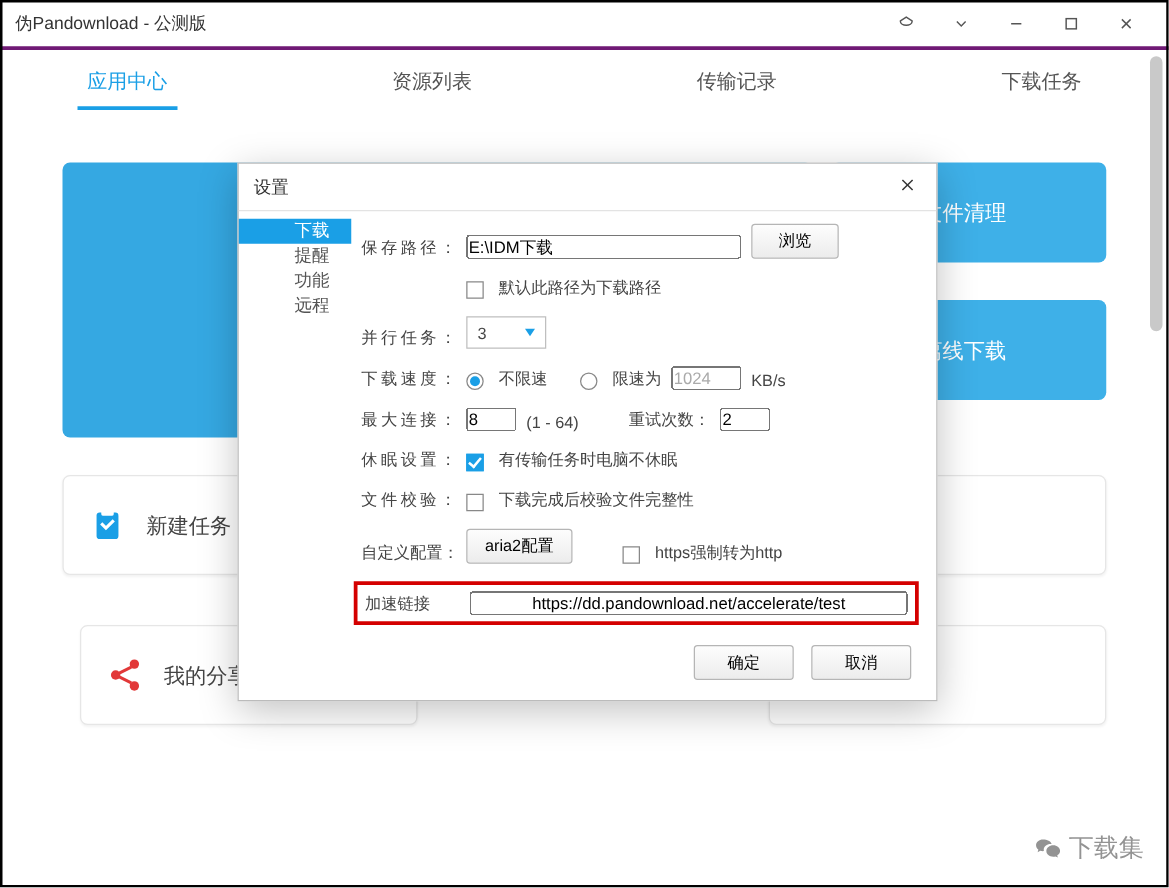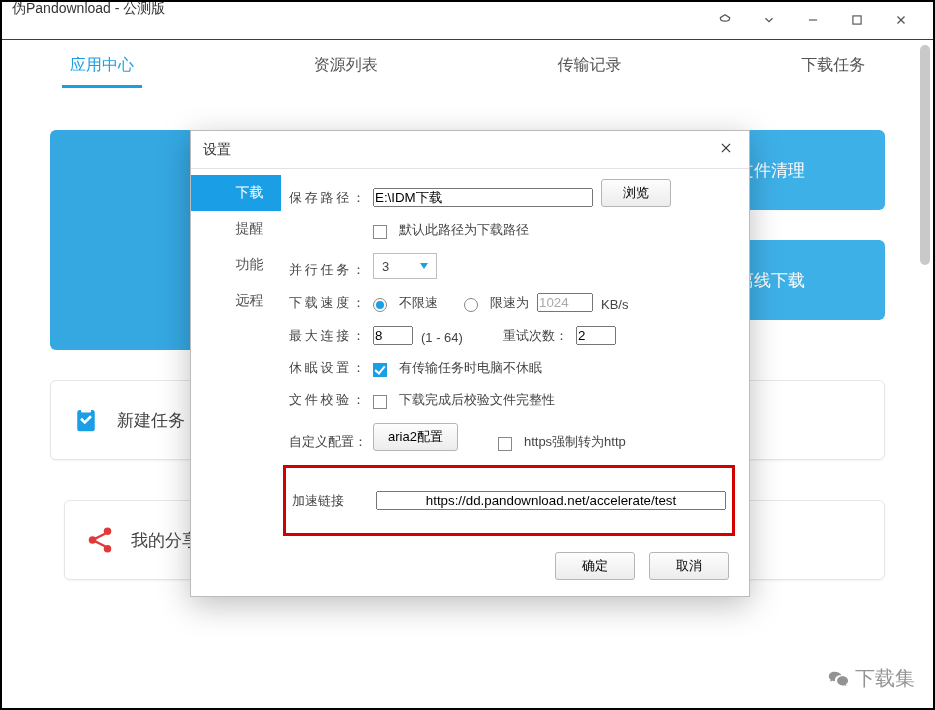--- a/index.html
+++ b/index.html
@@ -1,20 +1,20 @@
 <!DOCTYPE html>
 <html><head>
 <meta charset="utf-8">
 <style>
 * { margin: 0; padding: 0; box-sizing: border-box; font-family: "Microsoft YaHei", Arial, sans-serif; }
 body { background: #fff; width: 935px; height: 710px; overflow: hidden; position: relative; }
 
 .outer-border { position: absolute; inset: 0; border: 2px solid #000; }
 
-.titlebar { height: 40px; display: flex; align-items: flex-start; padding: 0 12px; border-bottom: 1px solid #701a75; }
+.titlebar { height: 40px; display: flex; align-items: center; padding: 0 12px; border-bottom: 3px solid #701a75; }
 .titlebar .title { font-size: 14px; color: #333; flex: 1; }
 .titlebar .ctrl { width: 44px; height: 40px; display: flex; align-items: center; justify-content: center; color: #555; cursor: pointer; }
 .titlebar svg { width: 14px; height: 14px; }
 
 .tabs { height: 50px; display: flex; align-items: center; padding: 0 40px; gap: 120px; justify-content: space-around; }
 .tab { font-size: 16px; color: #555; padding: 10px 8px; cursor: pointer; position: relative; }
 .tab.active { color: #1a9fe6; text-align: right; }
 .tab.active::after { content: ""; position: absolute; left: 0; right: 0; bottom: -2px; height: 3px; background: #1a9fe6; }
 
 .main { position: relative; padding: 40px 50px; }
@@ -35,36 +35,36 @@
 .card-share   { left: 64px; top: 410px; }
 .card-settings{ right: 50px; top: 410px; }
 
 
 .mask { position: absolute; inset: 0; }
 .dialog { position: absolute; left: 190px; top: 130px; width: 560px; background: #fff; border: 1px solid #bbb; box-shadow: 0 8px 30px rgba(0,0,0,.25); }
 .dlg-title { height: 38px; display: flex; align-items: center; padding: 0 12px; border-bottom: 1px solid #e3e3e3; font-size: 14px; color: #333; }
 .dlg-title .x { margin-left: auto; cursor: pointer; padding: 4px; }
 .dlg-body { display: flex; }
 .dlg-side { width: 90px; padding-top: 6px; }
-.dlg-side .s-item { height: 36px; display: flex; align-items: center; justify-content: center; font-size: 14px; color: #555; cursor: pointer; padding-left: 27px; }
+.dlg-side .s-item { height: 20px; display: flex; align-items: center; justify-content: center; font-size: 14px; color: #555; cursor: pointer; padding-left: 27px; }
 .dlg-side .s-item.active { background: #1a9fe6; color: #fff; }
 .dlg-form { flex: 1; padding: 10px 20px 4px 8px; font-size: 13px; color: #444; }
 .row { display: flex; align-items: flex-end; margin-bottom: 14px; gap: 8px; }
 .row .lbl { width: 76px; text-align: justify; text-align-last: justify; white-space: nowrap; }
 .row .lbl::after { content: "："; }
 .btn { height: 28px; min-width: 70px; padding: 0 14px; background: linear-gradient(#fdfdfd,#ececec); border: 1px solid #b5b5b5; border-radius: 3px; font-size: 13px; cursor: pointer; }
 .sel { width: 64px; height: 26px; border: 1px solid #bfbfbf; display: inline-flex; align-items: center; justify-content: space-between; padding: 0 8px; cursor: pointer; }
 .sel .caret { width: 0; height: 0; border-left: 4px solid transparent; border-right: 4px solid transparent; border-top: 6px solid #1a9fe6; }
 .radio, .check { width: 14px; height: 14px; border: 1px solid #888; display: inline-block; margin-right: 4px; vertical-align: middle; }
 .radio { border-radius: 50%; position: relative; }
 .radio.on::after { content: ""; position: absolute; inset: 2px; background: #1a9fe6; border-radius: 50%; }
 .check { position: relative; }
 .check.on { background: #1a9fe6; border-color: #1a9fe6; }
 .check.on::after { content: ""; position: absolute; left: 3px; top: 0; width: 4px; height: 8px; border: 2px solid #fff; border-top: none; border-left: none; transform: rotate(40deg); }
-.hl { border: 3px solid #d40000; padding: 23px 6px; margin-left: -6px; margin-right: -6px; display: flex; align-items: center; gap: 8px; }
+.hl { border: 3px solid #d40000; padding: 5px 6px; margin-left: -6px; margin-right: -6px; display: flex; align-items: center; gap: 8px; }
 .dlg-foot { display: flex; justify-content: flex-end; gap: 14px; padding: 12px 20px 16px; }
 
 .watermark { position: absolute; right: 20px; bottom: 18px; display: flex; align-items: center; gap: 6px; color: #888; font-size: 20px; opacity: .9; }
 .watermark svg { width: 22px; height: 22px; fill: #888; }
 
 .scrollbar { position: absolute; right: 5px; top: 45px; bottom: 10px; width: 10px; }
 .scrollbar .thumb { position: absolute; top: 0; width: 100%; height: 220px; background: #c9c9c9; border-radius: 5px; }
 </style>
 </head>
 <body>

